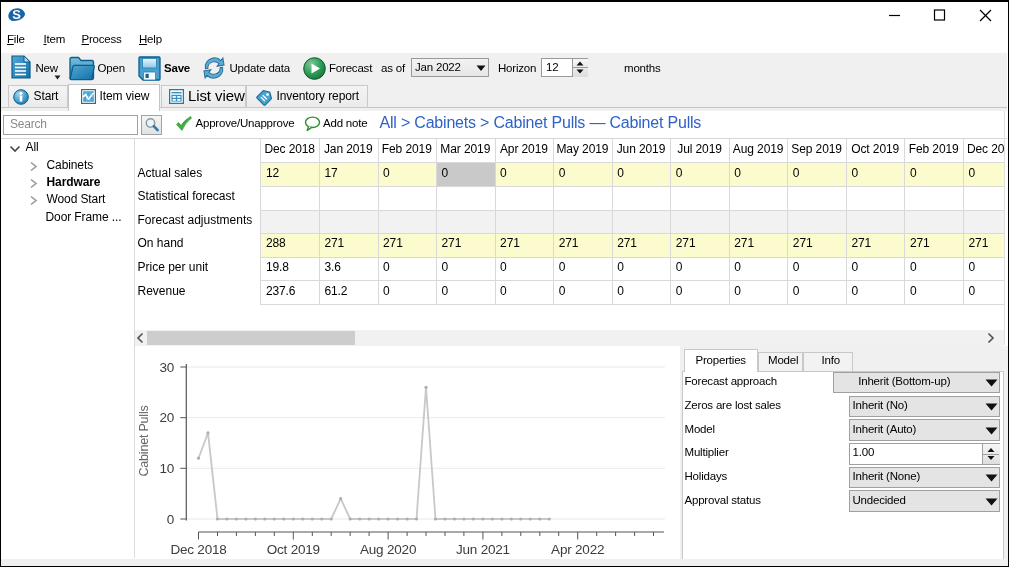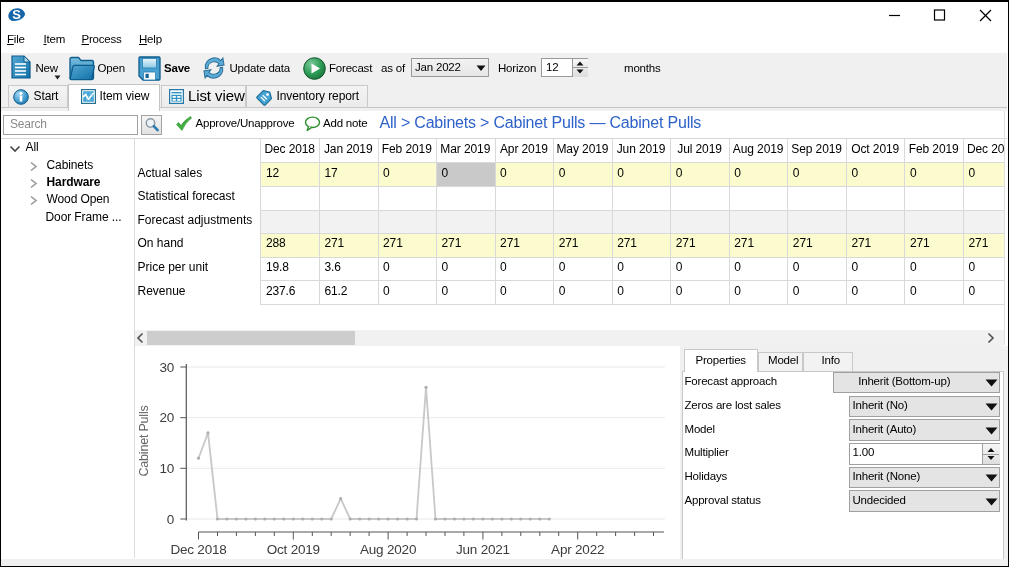--- a/index.html
+++ b/index.html
@@ -178,21 +178,21 @@
       <path d="M2 1.5 L7 5.5 L2 9.5" fill="none" stroke="#9a9a9a" stroke-width="1.6"></path>
     </svg>
 <div class="lbl" style="left:46.5px;top:156.5px;height:16px;line-height:16px;font-size:12px;color:#000;font-weight:normal;letter-spacing:-0.1px">Cabinets</div>
 <svg class="abs" style="left:29px;top:177.8px" width="9" height="11">
       <path d="M2 1.5 L7 5.5 L2 9.5" fill="none" stroke="#9a9a9a" stroke-width="1.6"></path>
     </svg>
 <div class="lbl" style="left:46.5px;top:173.8px;height:16px;line-height:16px;font-size:12px;color:#000;font-weight:bold;letter-spacing:-0.1px">Hardware</div>
 <svg class="abs" style="left:29px;top:195.1px" width="9" height="11">
       <path d="M2 1.5 L7 5.5 L2 9.5" fill="none" stroke="#9a9a9a" stroke-width="1.6"></path>
     </svg>
-<div class="lbl" style="left:46.5px;top:191.1px;height:16px;line-height:16px;font-size:12px;color:#000;font-weight:normal;letter-spacing:-0.1px">Wood Open</div>
+<div class="lbl" style="left:46.5px;top:191.1px;height:16px;line-height:16px;font-size:12px;color:#000;font-weight:normal;letter-spacing:-0.1px">Wood Start</div>
 <div class="lbl" style="left:45.5px;top:208.5px;height:16px;line-height:16px;font-size:12px;color:#000;font-weight:normal;letter-spacing:-0.1px">Door Frame ...</div>
 <div class="abs" style="left:133.5px;top:139px;width:1px;height:419px;background:#dcdcdc;z-index:6"></div>
 <div class="abs" style="left:134px;top:139.0px;width:870.0px;height:166.90000000000003px;overflow:hidden">
 <div class="abs" style="left:126.39999999999998px;top:23.3px;width:743.6px;height:23.6px;background:#fbfbcd"></div>
 <div class="abs" style="left:126.39999999999998px;top:70.5px;width:743.6px;height:23.6px;background:#f2f2f2"></div>
 <div class="abs" style="left:126.39999999999998px;top:94.10000000000001px;width:743.6px;height:23.6px;background:#fbfbcd"></div>
 <div class="abs" style="left:302.04999999999995px;top:23.3px;width:58.55px;height:23.6px;background:#c9c9c9"></div>
 <div class="abs" style="left:126.39999999999998px;top:23.3px;width:743.6px;height:1px;background:#d9d9d9"></div>
 <div class="abs" style="left:126.39999999999998px;top:46.900000000000006px;width:743.6px;height:1px;background:#d9d9d9"></div>
 <div class="abs" style="left:126.39999999999998px;top:70.5px;width:743.6px;height:1px;background:#d9d9d9"></div>

